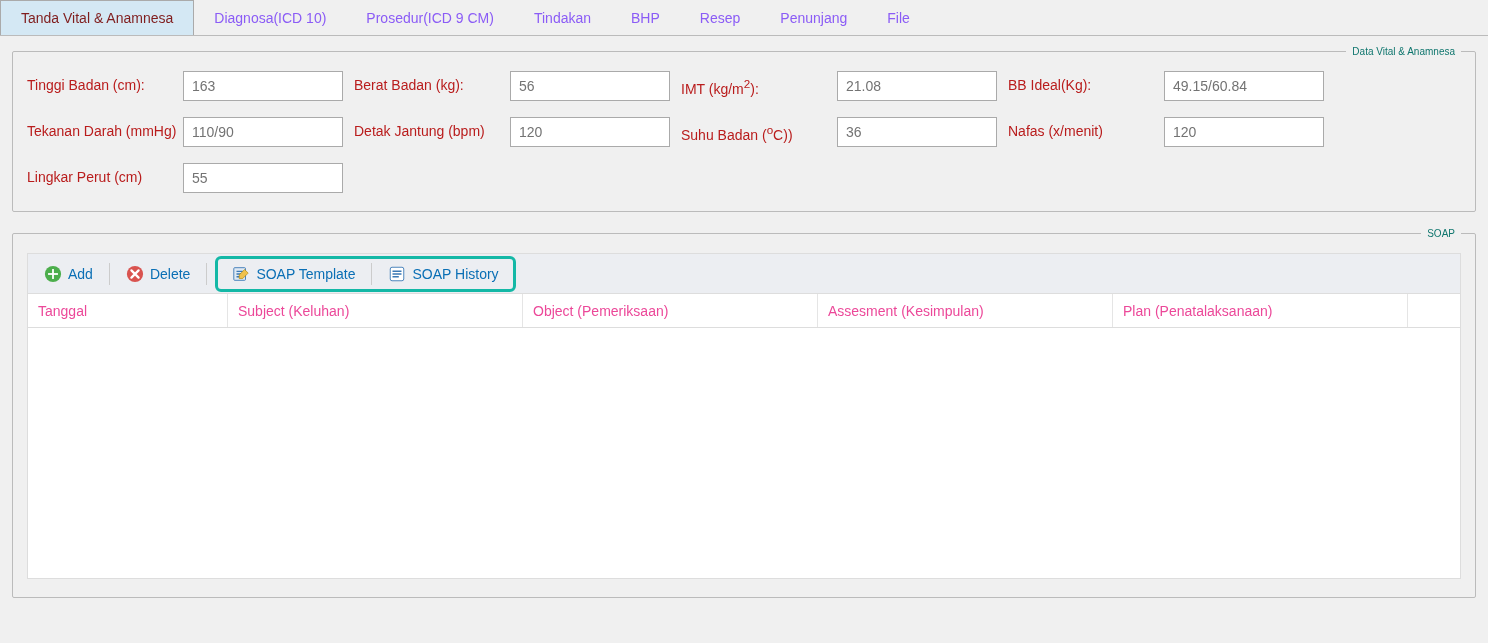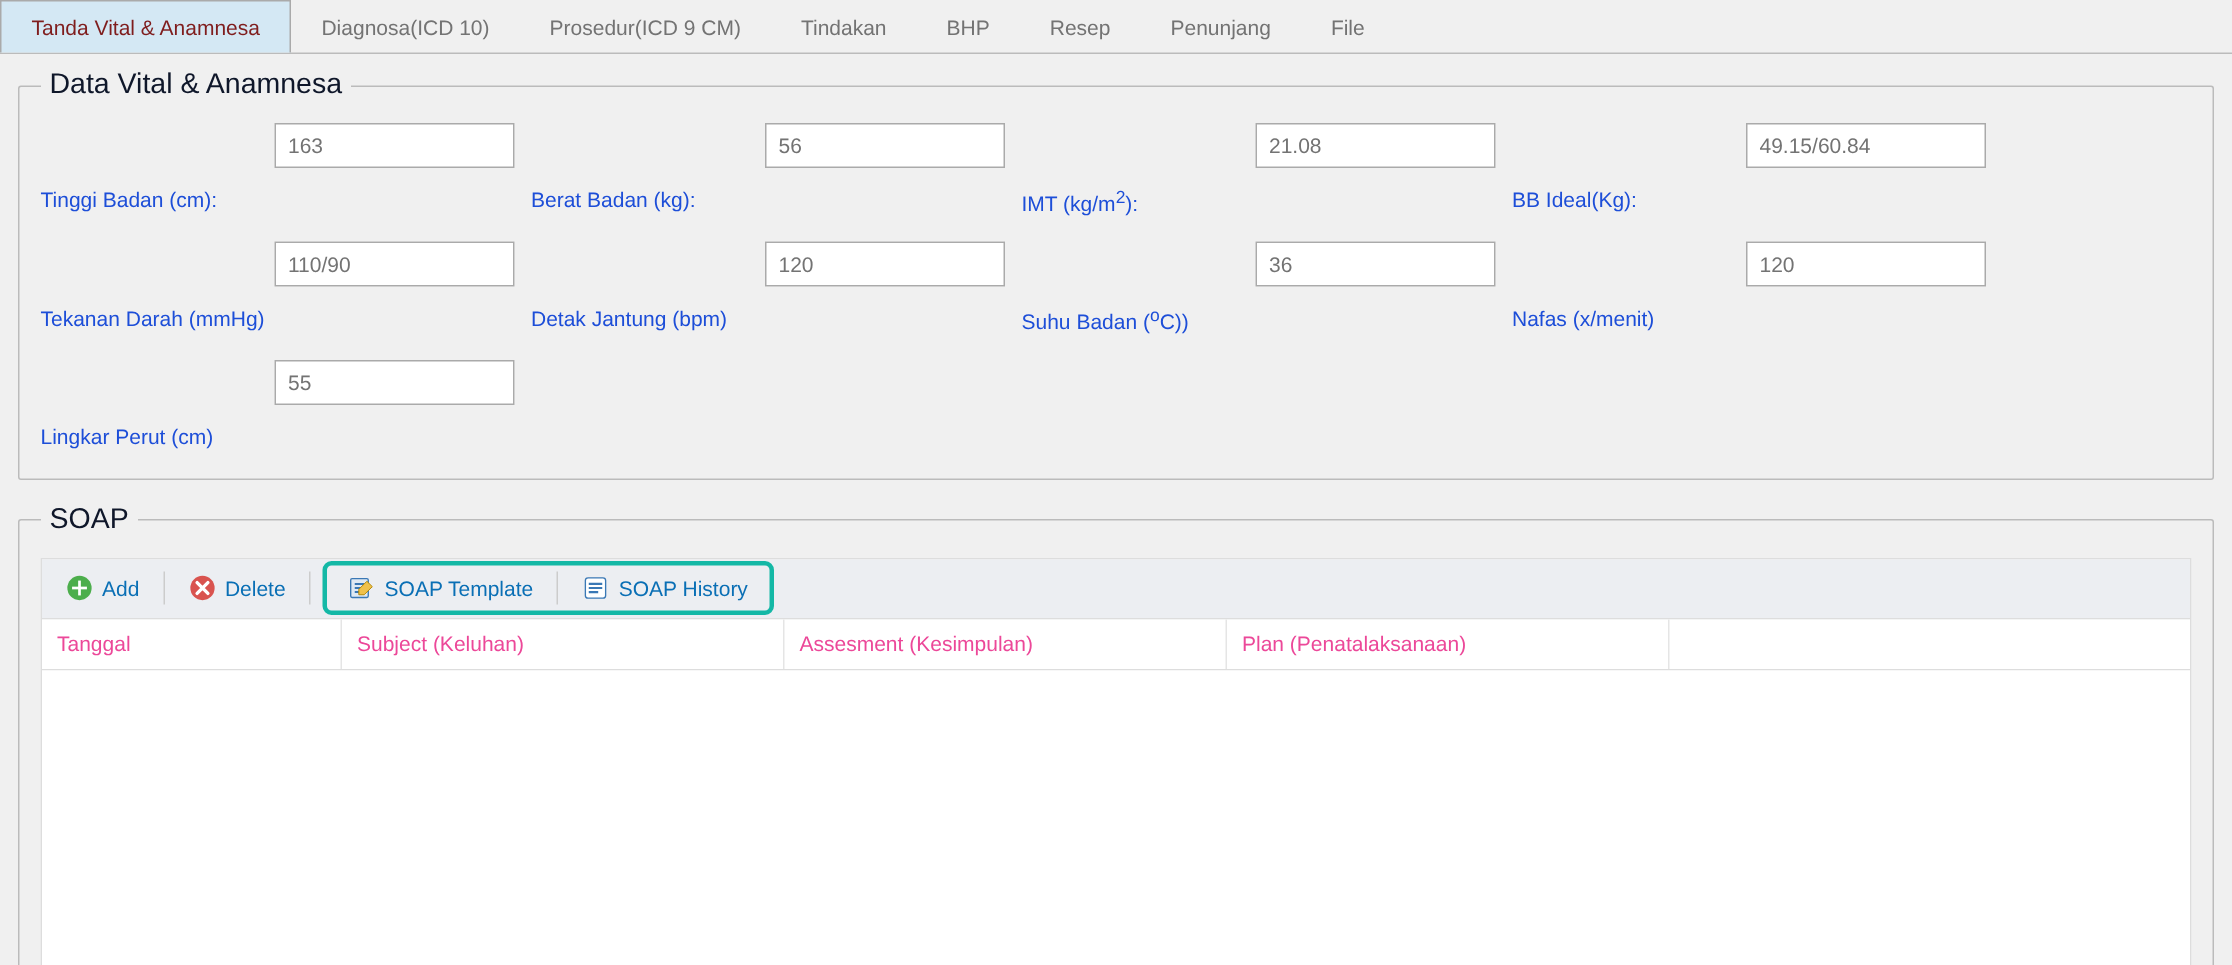--- a/index.html
+++ b/index.html
@@ -16,21 +16,21 @@
     align-items: center;
     height: 36px;
     background: #f0f0f0;
     border-bottom: 1px solid #bbb;
   }
   .tab {
     padding: 0 20px;
     height: 100%;
     display: flex;
     align-items: center;
-    color: #737373;
+    color: #8b5cf6;
     cursor: pointer;
     white-space: nowrap;
   }
   .tab.active {
     background: #d4e8f4;
     color: #7f1d1d;
     border: 1px solid #aaa;
     border-bottom: none;
   }
   .content-area {
@@ -39,35 +39,35 @@
   }
   fieldset {
     border: 1px solid #bbb;
     border-radius: 2px;
     padding: 14px 14px 18px 14px;
     margin: 0 0 16px 0;
     background: #f0f0f0;
   }
   legend {
     padding: 0 6px;
-    color: #0f172a;
-    font-size: 19px;
+    color: #0f766e;
+    font-size: 10px;
+    text-align: right;
   }
   .vitals-grid {
     display: grid;
     grid-template-columns: 150px 165px 150px 165px 150px 165px 150px 165px;
     column-gap: 6px;
     row-gap: 16px;
     align-items: start;
   }
   .vf-label {
-    color: #1d4ed8;
+    color: #b91c1c;
     padding-top: 6px;
     line-height: 1.25;
-    margin-top: 37px;
   }
   .vf-input input {
     width: 160px;
     height: 30px;
     border: 1px solid #aaa;
     background: #fff;
     padding: 0 8px;
     font-size: 14px;
     color: #737373;
   }
@@ -233,20 +233,21 @@
             </svg>
             <span>SOAP History</span>
           </div>
         </div>
 
       </div>
 
       <div class="soap-header">
         <div>Tanggal</div>
         <div>Subject (Keluhan)</div>
+        <div>Object (Pemeriksaan)</div>
         <div>Assesment (Kesimpulan)</div>
         <div>Plan (Penatalaksanaan)</div>
         <div></div>
       </div>
 
       <div class="soap-rows"></div>
     </div>
   </fieldset>
 
 </div>

